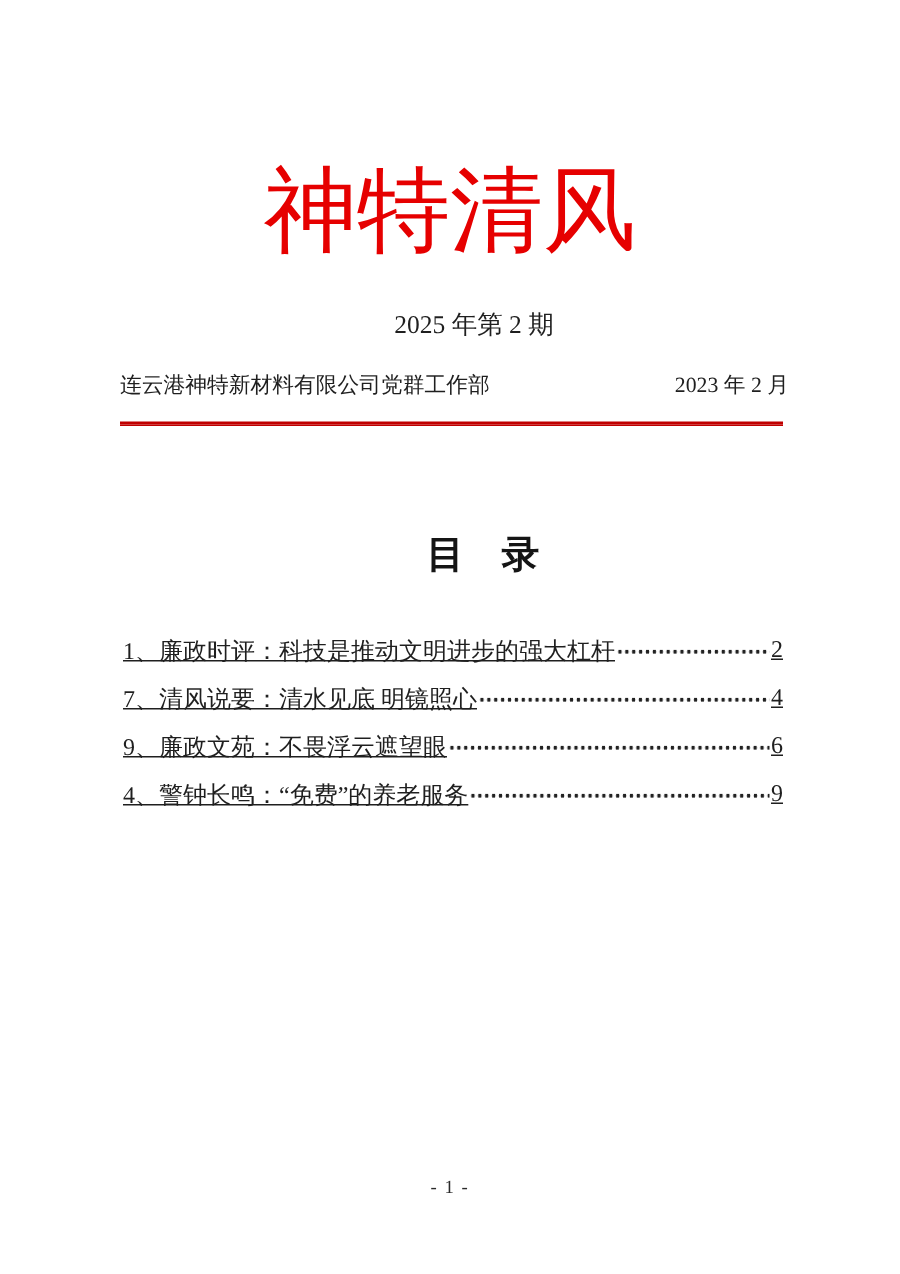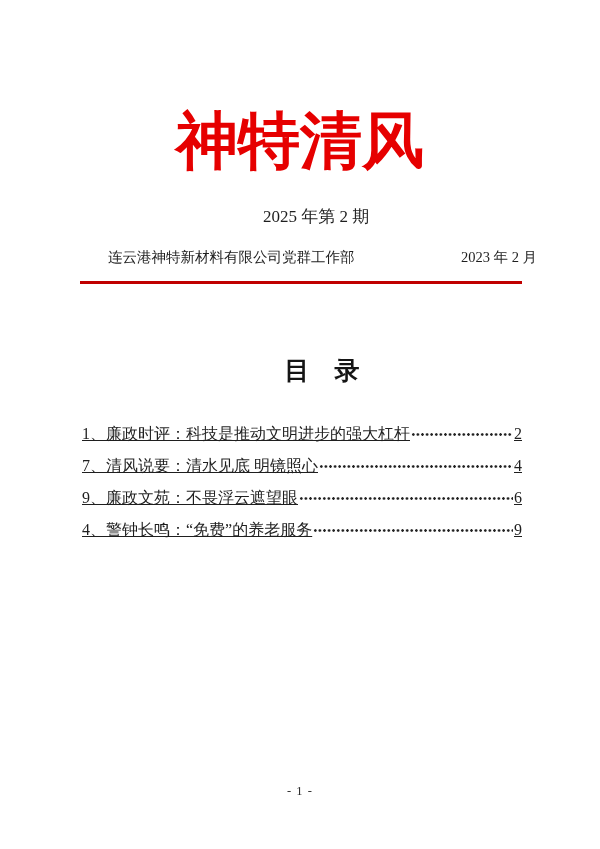--- a/index.html
+++ b/index.html
@@ -18,48 +18,47 @@
     background: #ffffff;
   }
   .masthead-title {
     position: absolute;
     top: 104px;
     left: 0;
     width: 100%;
     text-align: center;
     font-size: 62px;
     line-height: 74px;
-    font-weight: 700;
+    font-weight: 400;
     color: #e60000;
     letter-spacing: 0px;
     white-space: nowrap;
   }
   .issue-line {
     position: absolute;
     top: 206px;
     left: 0;
     width: 100%;
     text-align: center;
     font-size: 17px;
     line-height: 22px;
     color: #1f1f1f;
     margin-left: 16px;
   }
   .publisher-row {
     position: absolute;
     top: 247px;
     left: 80px;
-    right: 63px;
+    right: 74px;
     display: flex;
     justify-content: space-between;
     align-items: baseline;
     font-size: 14.5px;
     line-height: 20px;
     color: #1f1f1f;
-    margin-left: 28px;
   }
   .red-rule {
     position: absolute;
     top: 281px;
     left: 80px;
     right: 78px;
     height: 2px;
     border-top: 2.5px solid #c00000;
     border-bottom: 1px solid #c00000;
   }

